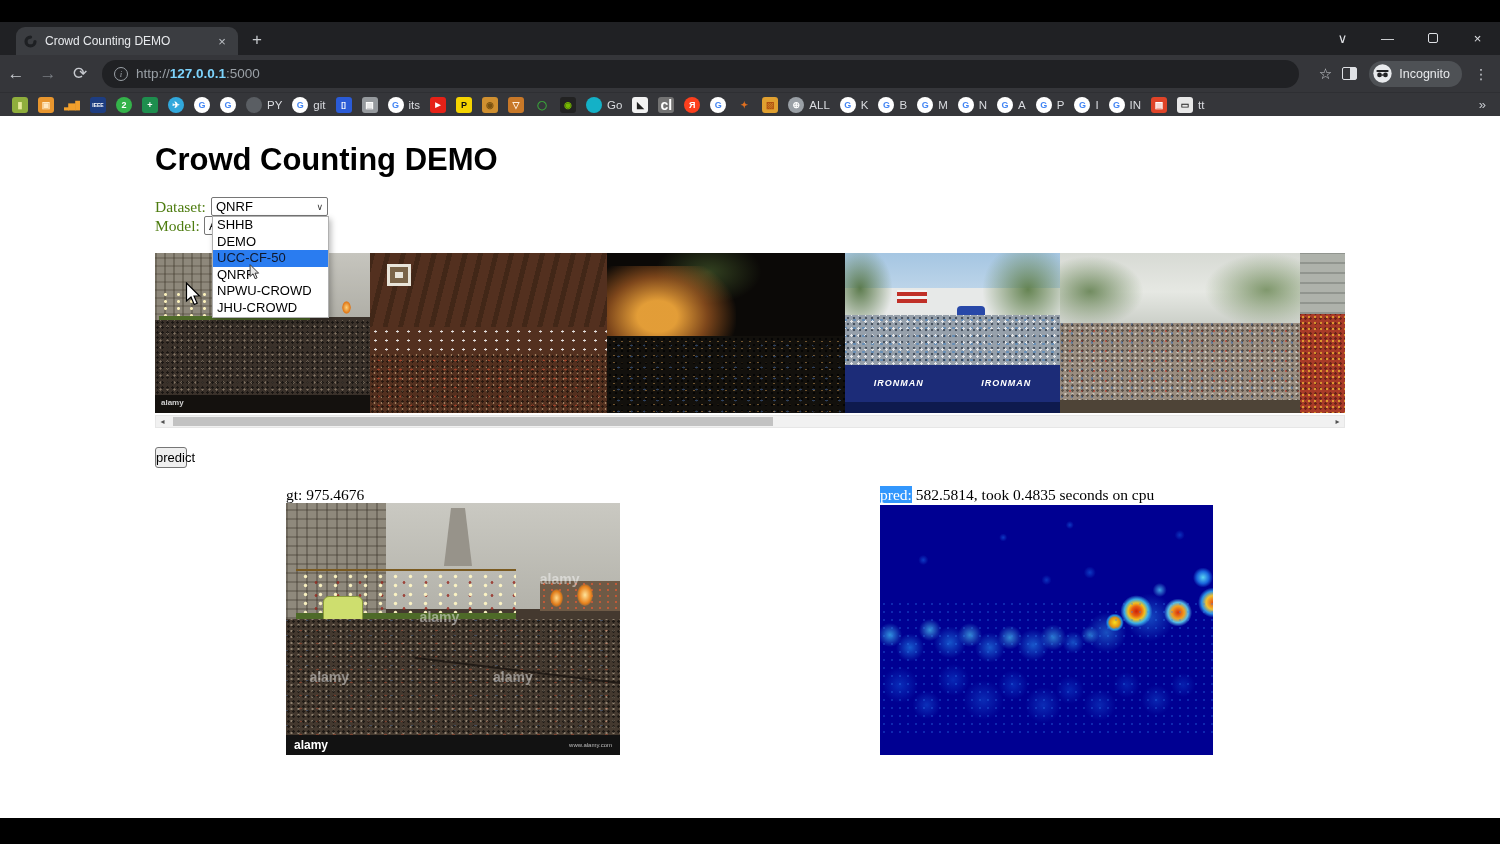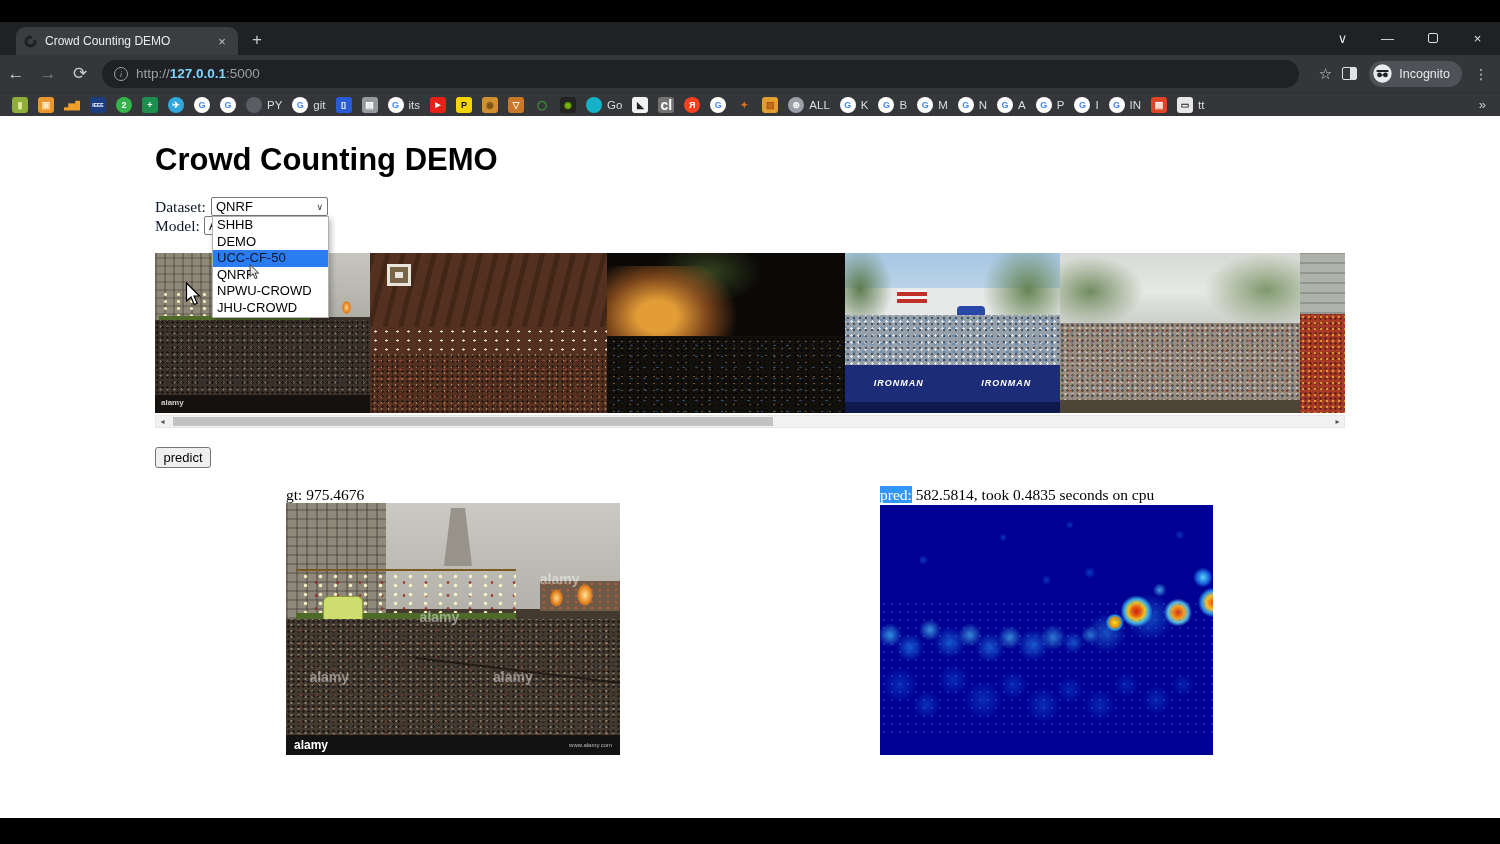--- a/index.html
+++ b/index.html
@@ -42,21 +42,21 @@
              font-size:9px; font-weight:bold; overflow:hidden; }
   .bm-tile.round { border-radius:50%; }
   .bm-label { color:#dadce0; font-size:11.5px; margin-left:5px; }
   .bm-overflow { margin-left:auto; color:#c7cacf; font-size:13px; padding-right:14px; }
 
   
   .page { position:absolute; top:116px; left:0; width:1500px; height:702px; background:#fff; overflow:hidden;
           font-family:"Liberation Serif", serif; }
   .h1 { position:absolute; left:155px; top:26px; font-family:"Liberation Sans",sans-serif;
         font-size:31px; font-weight:bold; color:#000; }
-  .lbl { position:absolute; font-size:15.5px; color:#0f172a; }
+  .lbl { position:absolute; font-size:15.5px; color:#4d7c0f; }
   .lbl-dataset { left:155px; top:82px; }
   .lbl-model { left:155px; top:101px; }
   .sel { position:absolute; height:19px; background:#fff; border:1px solid #767676; border-radius:2px;
          font-family:"Liberation Sans",sans-serif; font-size:13px; color:#000; display:flex; align-items:center;
          padding:0 4px; }
   .sel-dataset { left:211px; top:81px; width:117px; }
   .sel-dataset .chev { margin-left:auto; font-size:9px; color:#333; }
   .sel-model { left:204px; top:100px; width:117px; z-index:1; }
 
   .ddl { position:absolute; left:212px; top:100px; width:117px; z-index:5; background:#fff;
@@ -154,21 +154,21 @@
      background-image:radial-gradient(rgba(235,175,50,.8) 1.2px, transparent 1.6px),
                       radial-gradient(rgba(60,20,12,.6) 1.1px, transparent 1.5px);
      background-size:6px 6px, 5px 5px; background-position:0 0, 3px 2px; }
 
   
   .hscroll { position:absolute; left:155px; top:299px; width:1190px; height:13px; background:#f1f1f1; border:1px solid #e6e6e6; }
   .hs-arrow { position:absolute; top:0; width:13px; height:11px; color:#505050; font-size:8px; line-height:11px; text-align:center; }
   .hs-left { left:0; } .hs-right { right:0; }
   .hs-thumb { position:absolute; left:17px; top:1px; width:600px; height:9px; background:#c2c2c2; }
 
-  .predict-btn { position:absolute; left:155px; top:331px; width:56px; height:21px; background:#efefef;
+  .predict-btn { position:absolute; left:155px; top:331px; width:32px; height:21px; background:#efefef;
      border:1px solid #767676; border-radius:3px; font-family:"Liberation Sans",sans-serif; font-size:13px;
      color:#000; text-align:center; line-height:19px; }
 
   .gt-label { position:absolute; left:286px; top:370px; font-size:15.5px; color:#000; }
   .pred-label { position:absolute; left:880px; top:370px; font-size:15.5px; color:#000; }
   .pred-hl { background:#3297fd; color:#fff; }
 
   
   .gt-img { position:absolute; left:286px; top:387px; width:334px; height:252px; background:#44392f; overflow:hidden; }
   .g-sky { left:0; top:0; right:0; height:42%; background:linear-gradient(#cac9c2,#b3b2aa); }

